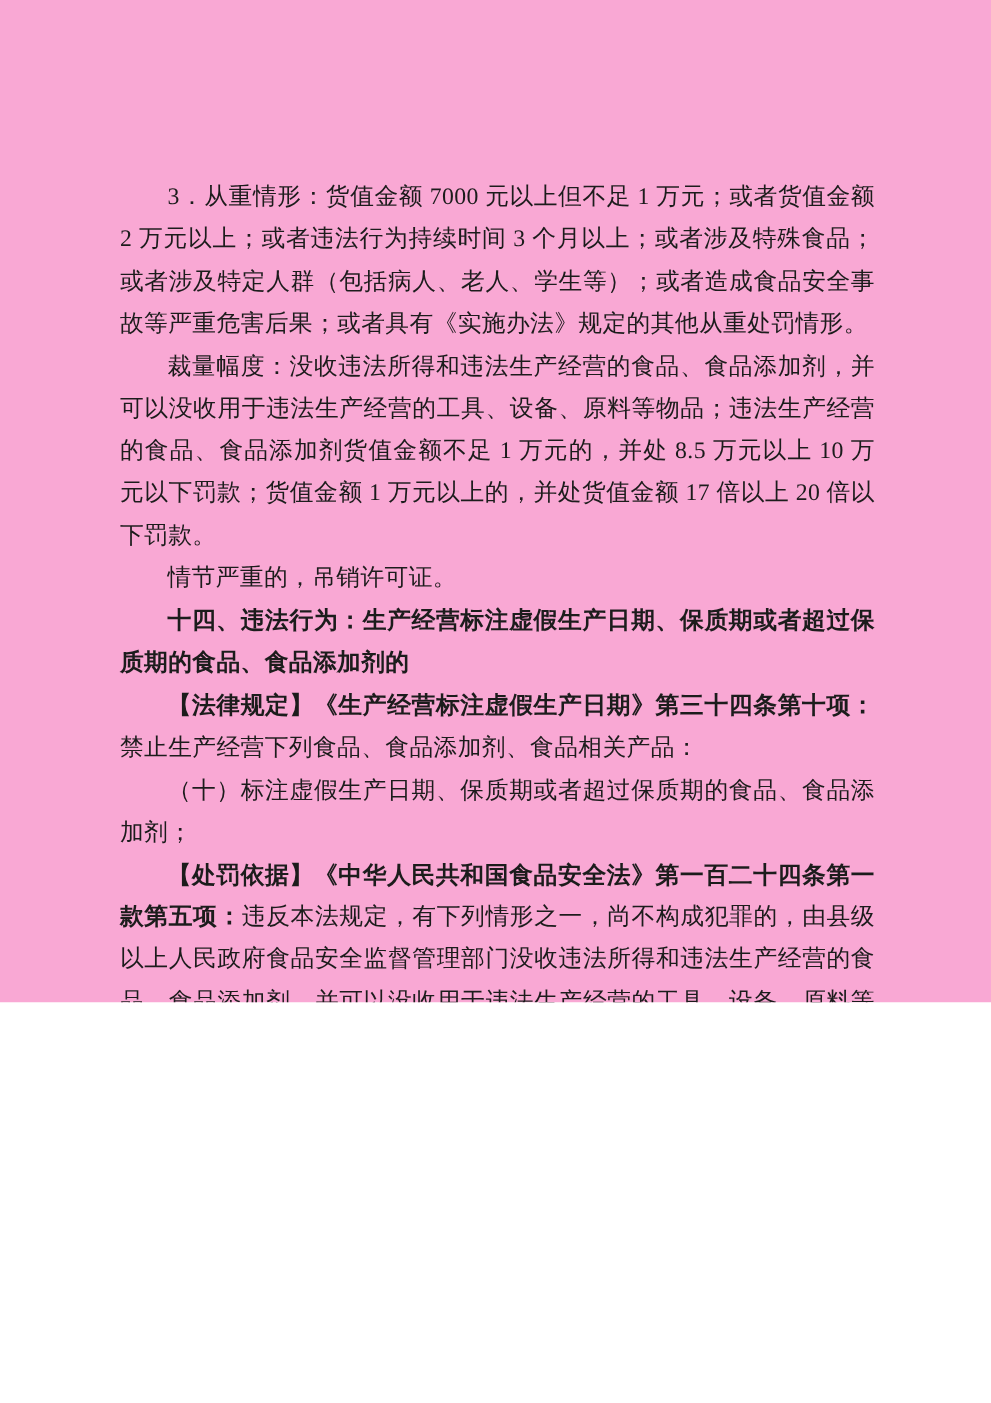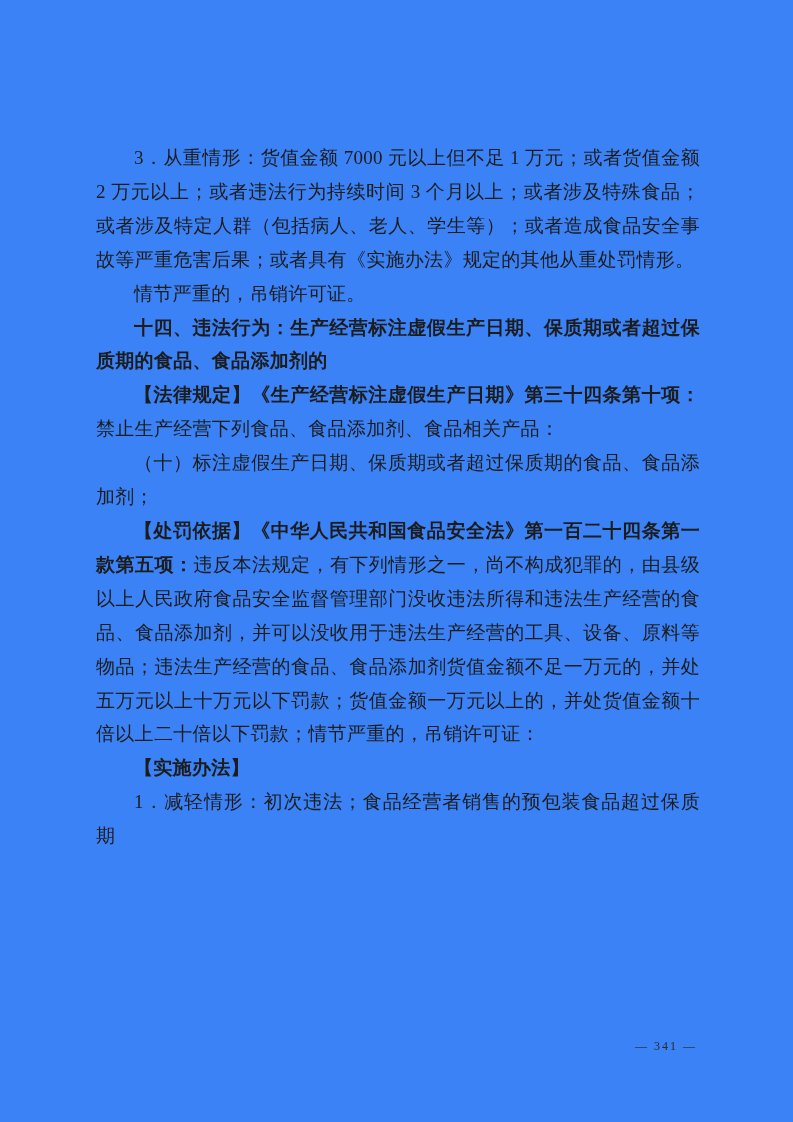--- a/index.html
+++ b/index.html
@@ -3,22 +3,22 @@
 <meta charset="utf-8">
 <style>
   html, body {
     margin: 0;
     padding: 0;
     background: #ffffff;
   }
   .page {
     position: relative;
     width: 793px;
-    height: 1122px;
-    background: #3b82f6;
+    height: 802px;
+    background: #f9a8d4;
     overflow: hidden;
     font-family: "Liberation Serif", "DejaVu Serif", serif;
     color: #1c1c1c;
   }
   .content {
     position: absolute;
     left: 96px;
     top: 141px;
     width: 604px;
   }
@@ -54,20 +54,21 @@
   }
 </style>
 </head>
 <body>
 
 <div class="page">
   <div class="content">
 
     <p class="para">3．从重情形：货值金额 7000 元以上但不足 1 万元；或者货值金额 2 万元以上；或者违法行为持续时间 3 个月以上；或者涉及特殊食品；或者涉及特定人群（包括病人、老人、学生等）；或者造成食品安全事故等严重危害后果；或者具有《实施办法》规定的其他从重处罚情形。</p>
 
+    <p class="para">裁量幅度：没收违法所得和违法生产经营的食品、食品添加剂，并可以没收用于违法生产经营的工具、设备、原料等物品；违法生产经营的食品、食品添加剂货值金额不足 1 万元的，并处 8.5 万元以上 10 万元以下罚款；货值金额 1 万元以上的，并处货值金额 17 倍以上 20 倍以下罚款。</p>
 
     <p class="para">情节严重的，吊销许可证。</p>
 
     <p class="para heading">十四、违法行为：生产经营标注虚假生产日期、保质期或者超过保质期的食品、食品添加剂的</p>
 
     <p class="para"><span class="label-bold">【法律规定】《生产经营标注虚假生产日期》第三十四条第十项：</span><span>禁止生产经营下列食品、食品添加剂、食品相关产品：</span></p>
 
     <p class="para">（十）标注虚假生产日期、保质期或者超过保质期的食品、食品添加剂；</p>
 
     <p class="para"><span class="label-bold">【处罚依据】《中华人民共和国食品安全法》第一百二十四条第一款第五项：</span><span>违反本法规定，有下列情形之一，尚不构成犯罪的，由县级以上人民政府食品安全监督管理部门没收违法所得和违法生产经营的食品、食品添加剂，并可以没收用于违法生产经营的工具、设备、原料等物品；违法生产经营的食品、食品添加剂货值金额不足一万元的，并处五万元以上十万元以下罚款；货值金额一万元以上的，并处货值金额十倍以上二十倍以下罚款；情节严重的，吊销许可证：</span></p>

